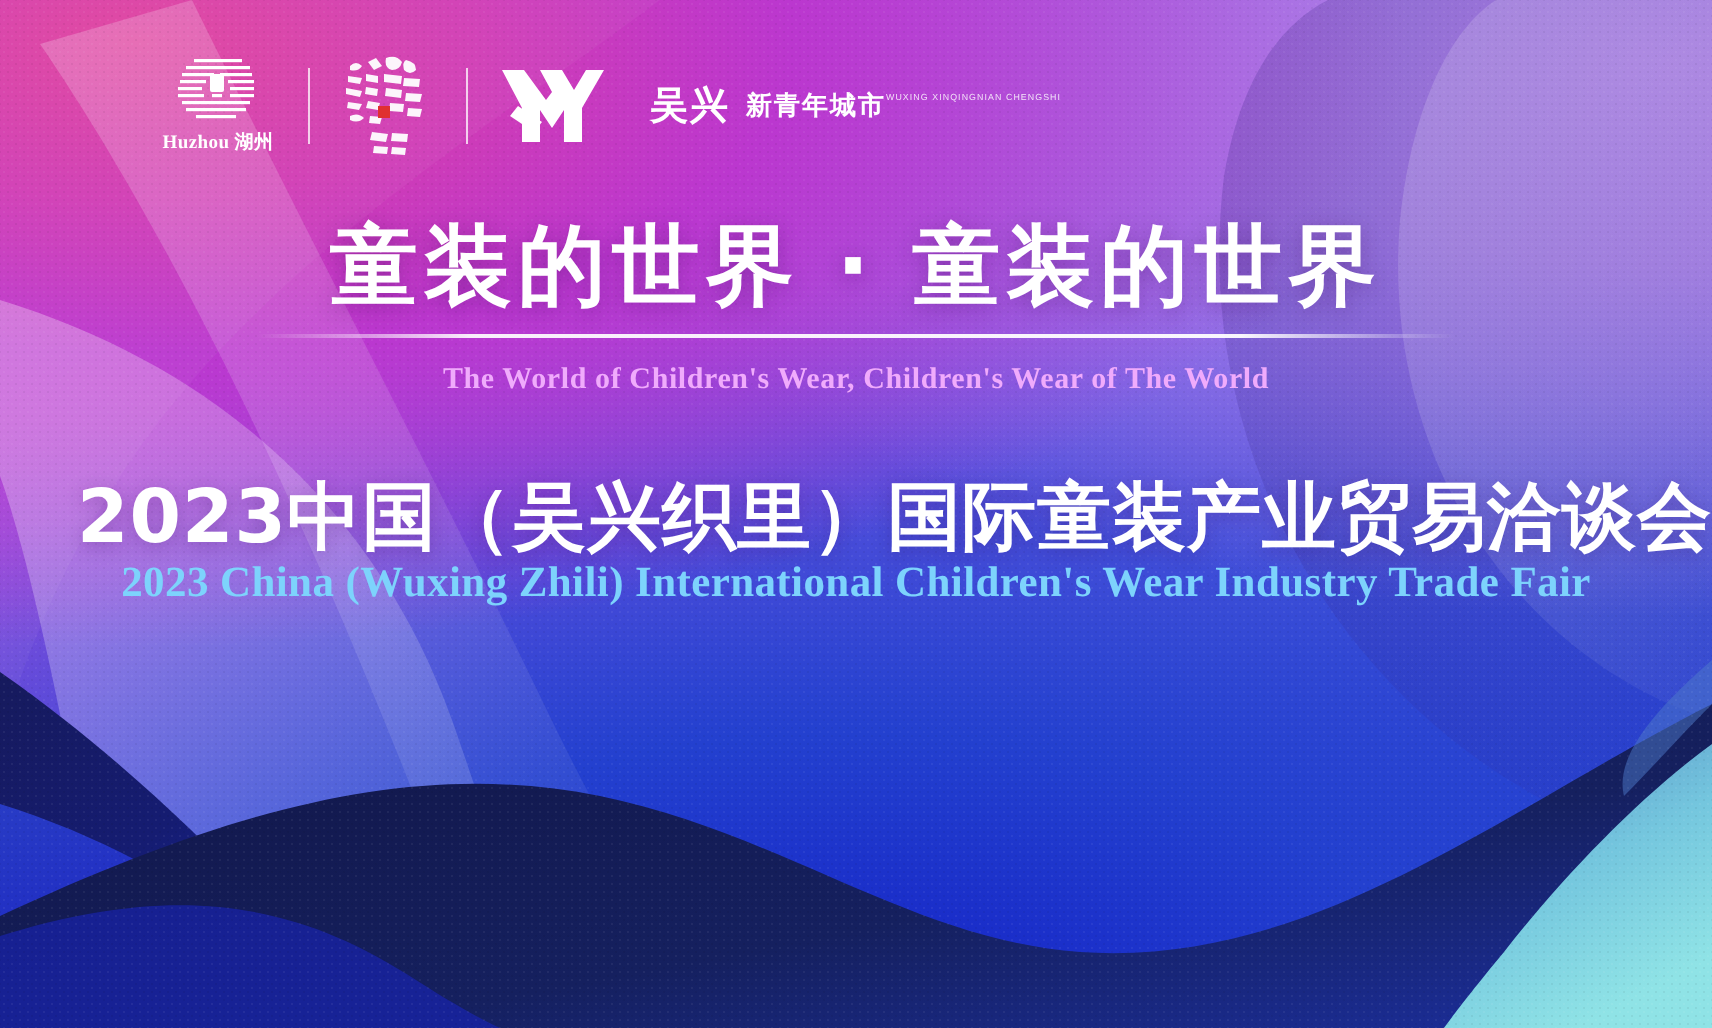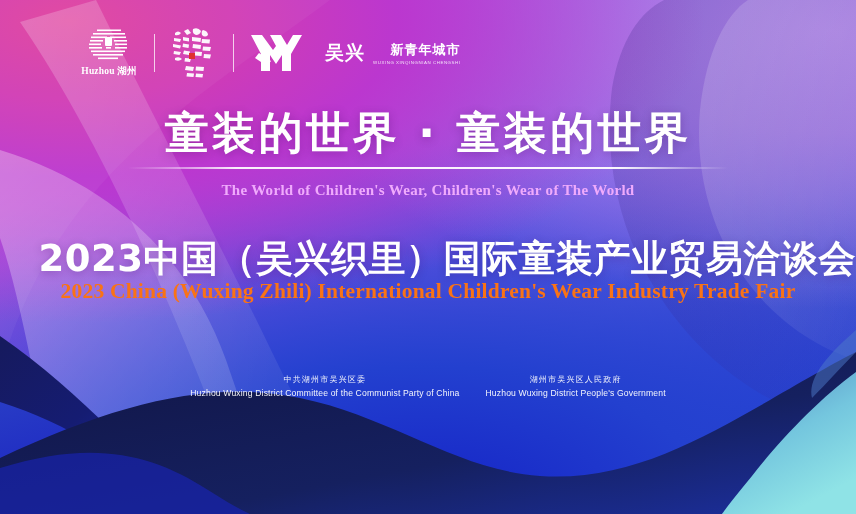--- a/index.html
+++ b/index.html
@@ -63,21 +63,21 @@
   .seal { width:46px; height:52px; }
 
   .wuxing-logo { display:flex; align-items:center; gap:7px; }
   .wx-mark { width:52px; height:40px; }
   .wx-text { display:flex; align-items:center; gap:8px; }
   .wx-cn {
     font-size:19px; font-weight:bold; color:#fff; letter-spacing:1px;
     font-family:Liberation Mono, monospace;
     margin-left:16px;
   }
-  .wx-slogan { display:flex; flex-direction:column; align-items:flex-end; }
+  .wx-slogan { display:flex; align-items:flex-start; }
   .wx-slogan-cn {
     font-size:13px; font-weight:bold; color:#fff; letter-spacing:1px;
     font-family:"DejaVu Sans", sans-serif;
   }
   .wx-slogan-en {
     font-size:4.4px; color:rgba(255,255,255,.85); letter-spacing:.55px;
     margin-top:1.5px; white-space:nowrap;
   }
 
   
@@ -110,21 +110,21 @@
     text-align:right;
     font-family:"DejaVu Sans", sans-serif;
     font-size:37px; font-weight:bold; color:#fff;
     letter-spacing:.5px;
     text-shadow:0 2px 9px rgba(50,10,90,.25);
   }
   .headline-en {
     position:absolute; top:279px; left:0; right:0;
     text-align:center;
     font-family:"Liberation Serif", serif;
-    font-size:21.5px; font-weight:bold; color:#f97316;
+    font-size:21.5px; font-weight:bold; color:#7dd3fc;
     letter-spacing:.2px;
   }
 
   
   .organizers {
     position:absolute; top:374px; left:0; right:0;
     display:flex; justify-content:center; align-items:flex-start;
     gap:26px;
   }
   .org { text-align:center; color:#fff; }
@@ -288,25 +288,15 @@
 
     </div>
 
     <div class="slogan-cn">童装的世界 · 童装的世界</div>
     <div class="hr-line"></div>
     <div class="slogan-en">The World of Children's Wear, Children's Wear of The World</div>
 
     <div class="headline-cn">2023中国（吴兴织里）国际童装产业贸易洽谈会</div>
     <div class="headline-en">2023 China (Wuxing Zhili) International Children's Wear Industry Trade Fair</div>
 
-    <div class="organizers">
-      <div class="org">
-        <div class="org-cn">中共湖州市吴兴区委</div>
-        <div class="org-en">Huzhou Wuxing District Committee of the Communist Party of China</div>
-      </div>
-      <div class="org">
-        <div class="org-cn">湖州市吴兴区人民政府</div>
-        <div class="org-en">Huzhou Wuxing District People's Government</div>
-      </div>
-    </div>
 
   </div>
 </div>
 
 </body></html>

